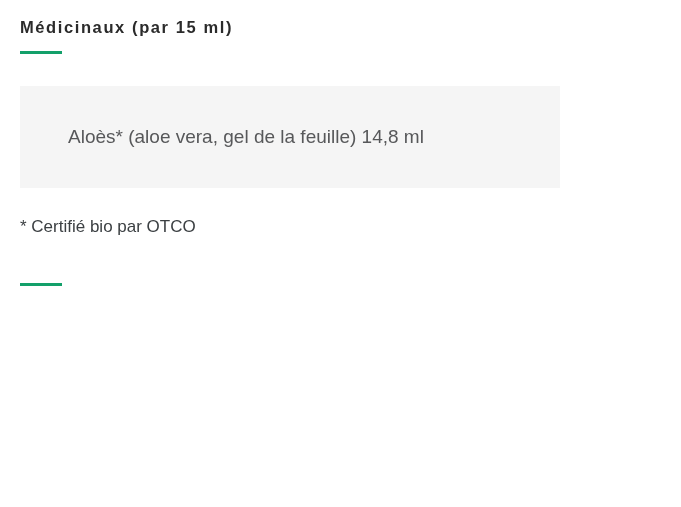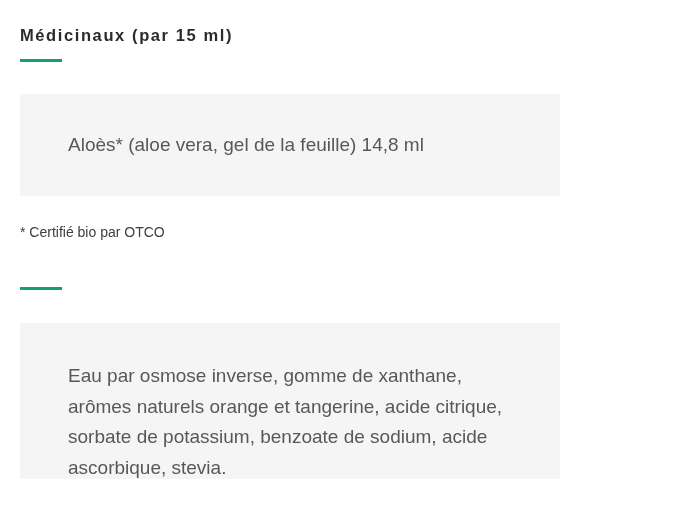--- a/index.html
+++ b/index.html
@@ -12,21 +12,21 @@
     background: #ffffff;
     font-family: "Liberation Sans", sans-serif;
     color: #3c4043;
     overflow: hidden;
   }
   .page {
     position: relative;
     width: 580px;
     height: 507px;
     box-sizing: border-box;
-    padding: 8px 20px;
+    padding: 0 20px;
   }
   .section {
     margin: 0;
   }
   .section-title {
     font-size: 16.5px;
     font-weight: bold;
     letter-spacing: 1.6px;
     color: #2b2b2b;
     margin: 0;
@@ -44,21 +44,21 @@
     box-sizing: border-box;
     padding: 28px 48px;
     color: #57585a;
     font-size: 19px;
     line-height: 1.62;
   }
   .panel p {
     margin: 0;
   }
   .note {
-    font-size: 14px;
+    font-size: 17px;
     color: #3c4043;
     line-height: 1.5;
   }
 
   
   #medicinal-section { padding-top: 18px; }
   #medicinal-panel { margin-top: 32px; height: 102px; padding-top: 36px; }
   #certification-note { margin-top: 26px; }
   #non-medicinal-section { margin-top: 44px; }
   #non-medicinal-panel { margin-top: 33px; height: 156px; padding-top: 38px; }
@@ -75,18 +75,15 @@
     <div class="panel" id="medicinal-panel">
       <p>Aloès* (aloe vera, gel de la feuille) 14,8 ml</p>
     </div>
 
     <div class="note" id="certification-note">* Certifié bio par OTCO</div>
   </section>
 
   <section class="section" id="non-medicinal-section">
     <div class="title-rule"></div>
 
-    <div class="panel" id="non-medicinal-panel">
-      <p>Eau par osmose inverse, gomme de xanthane, arômes naturels orange et tangerine, acide citrique, sorbate de potassium, benzoate de sodium, acide ascorbique, stevia.</p>
-    </div>
   </section>
 
 </div>
 
 </body></html>

